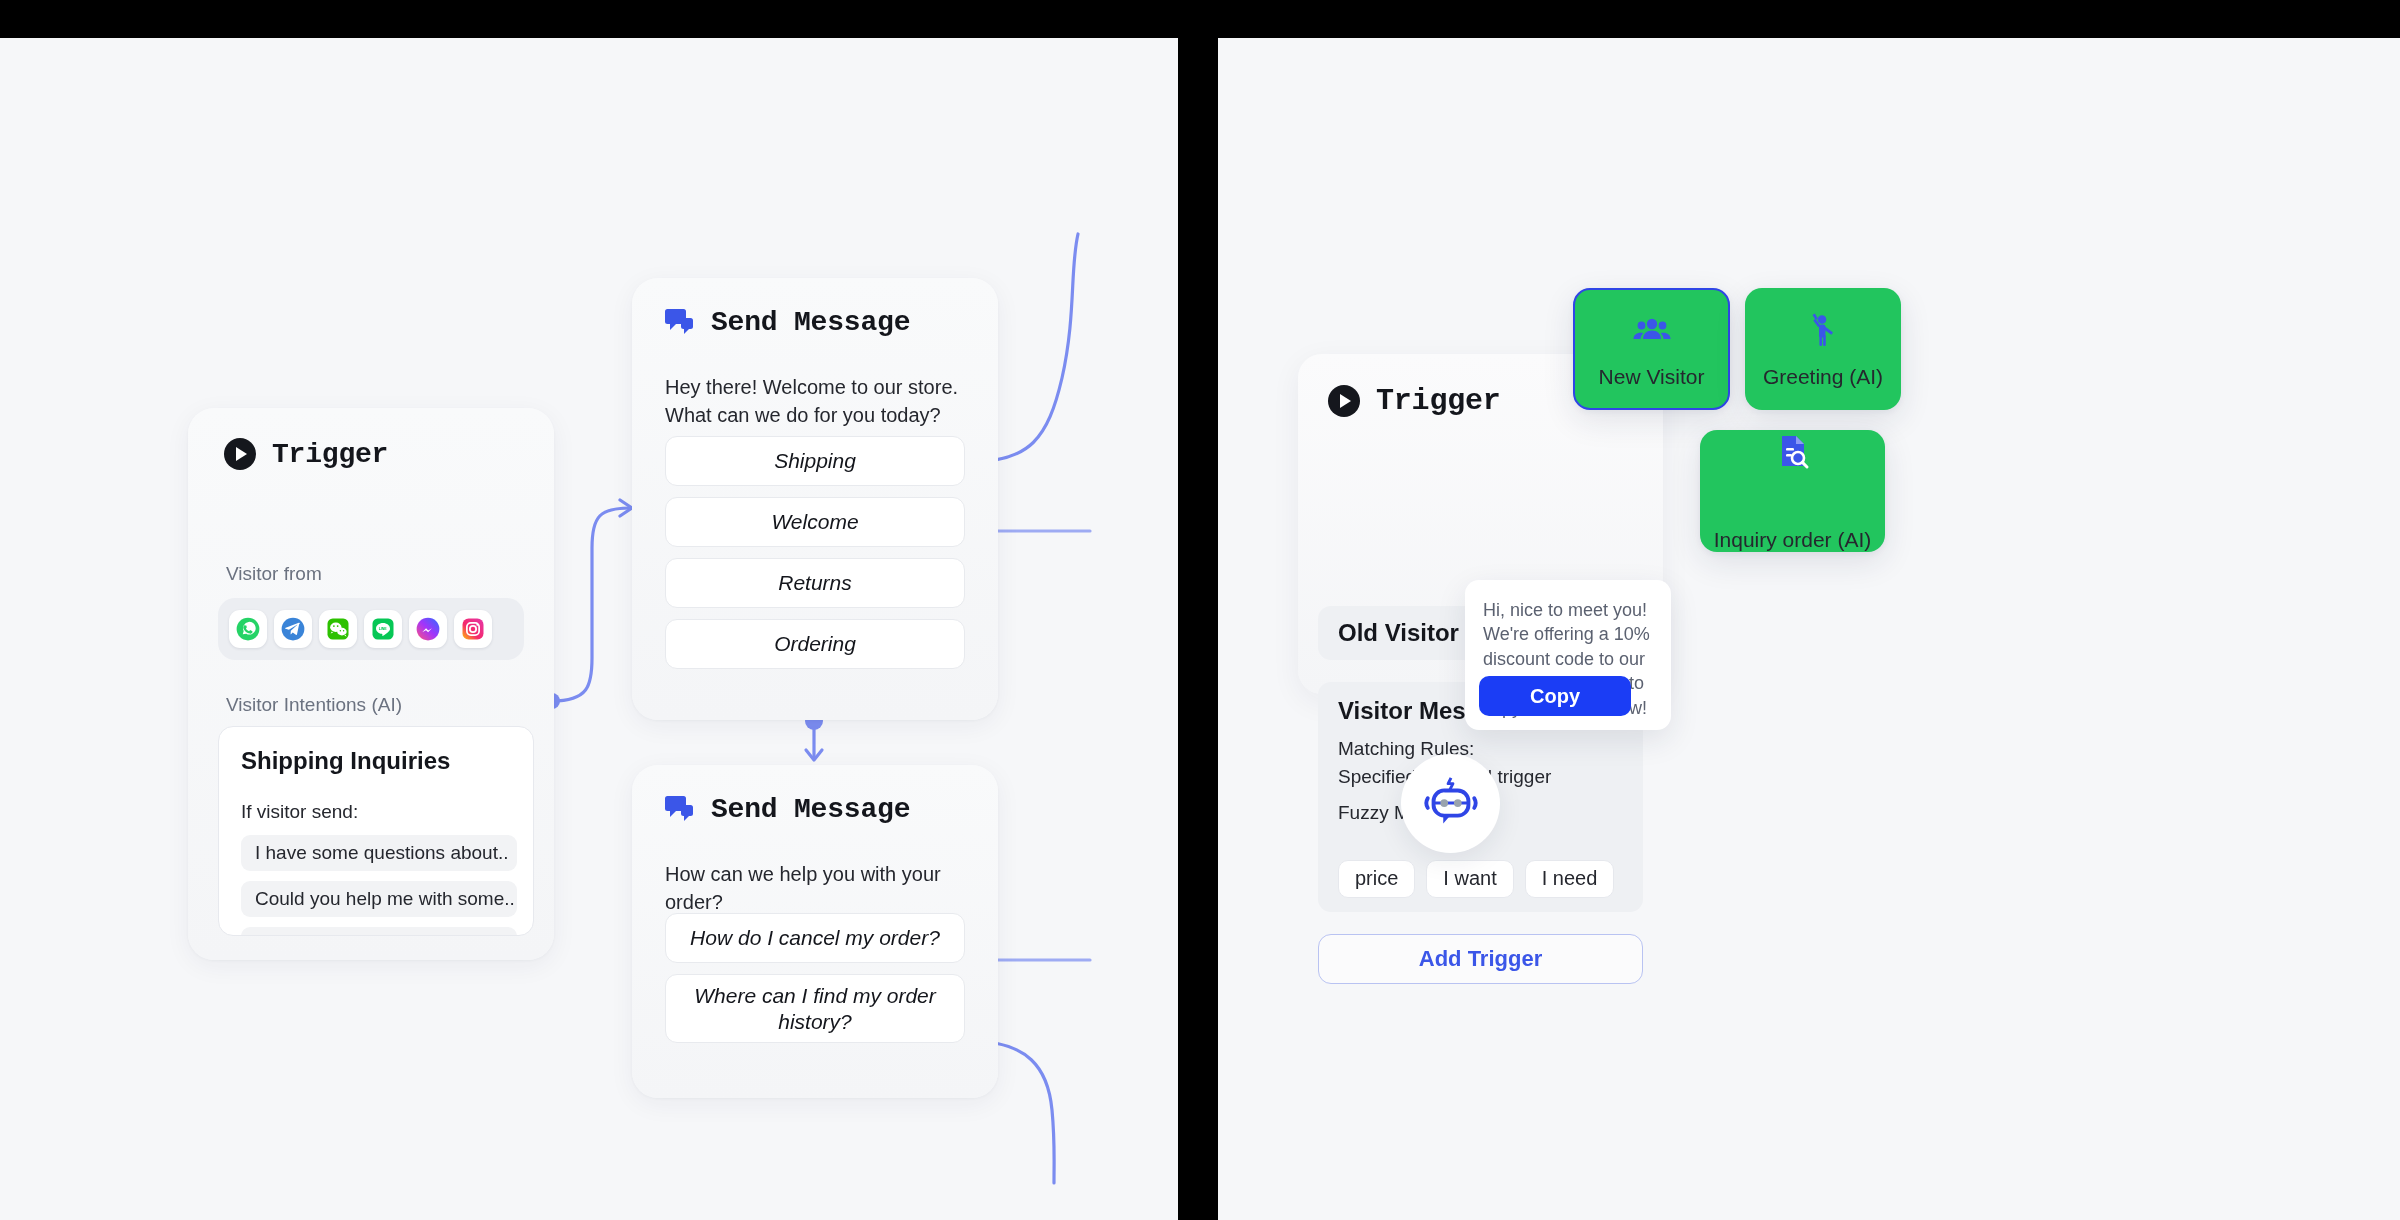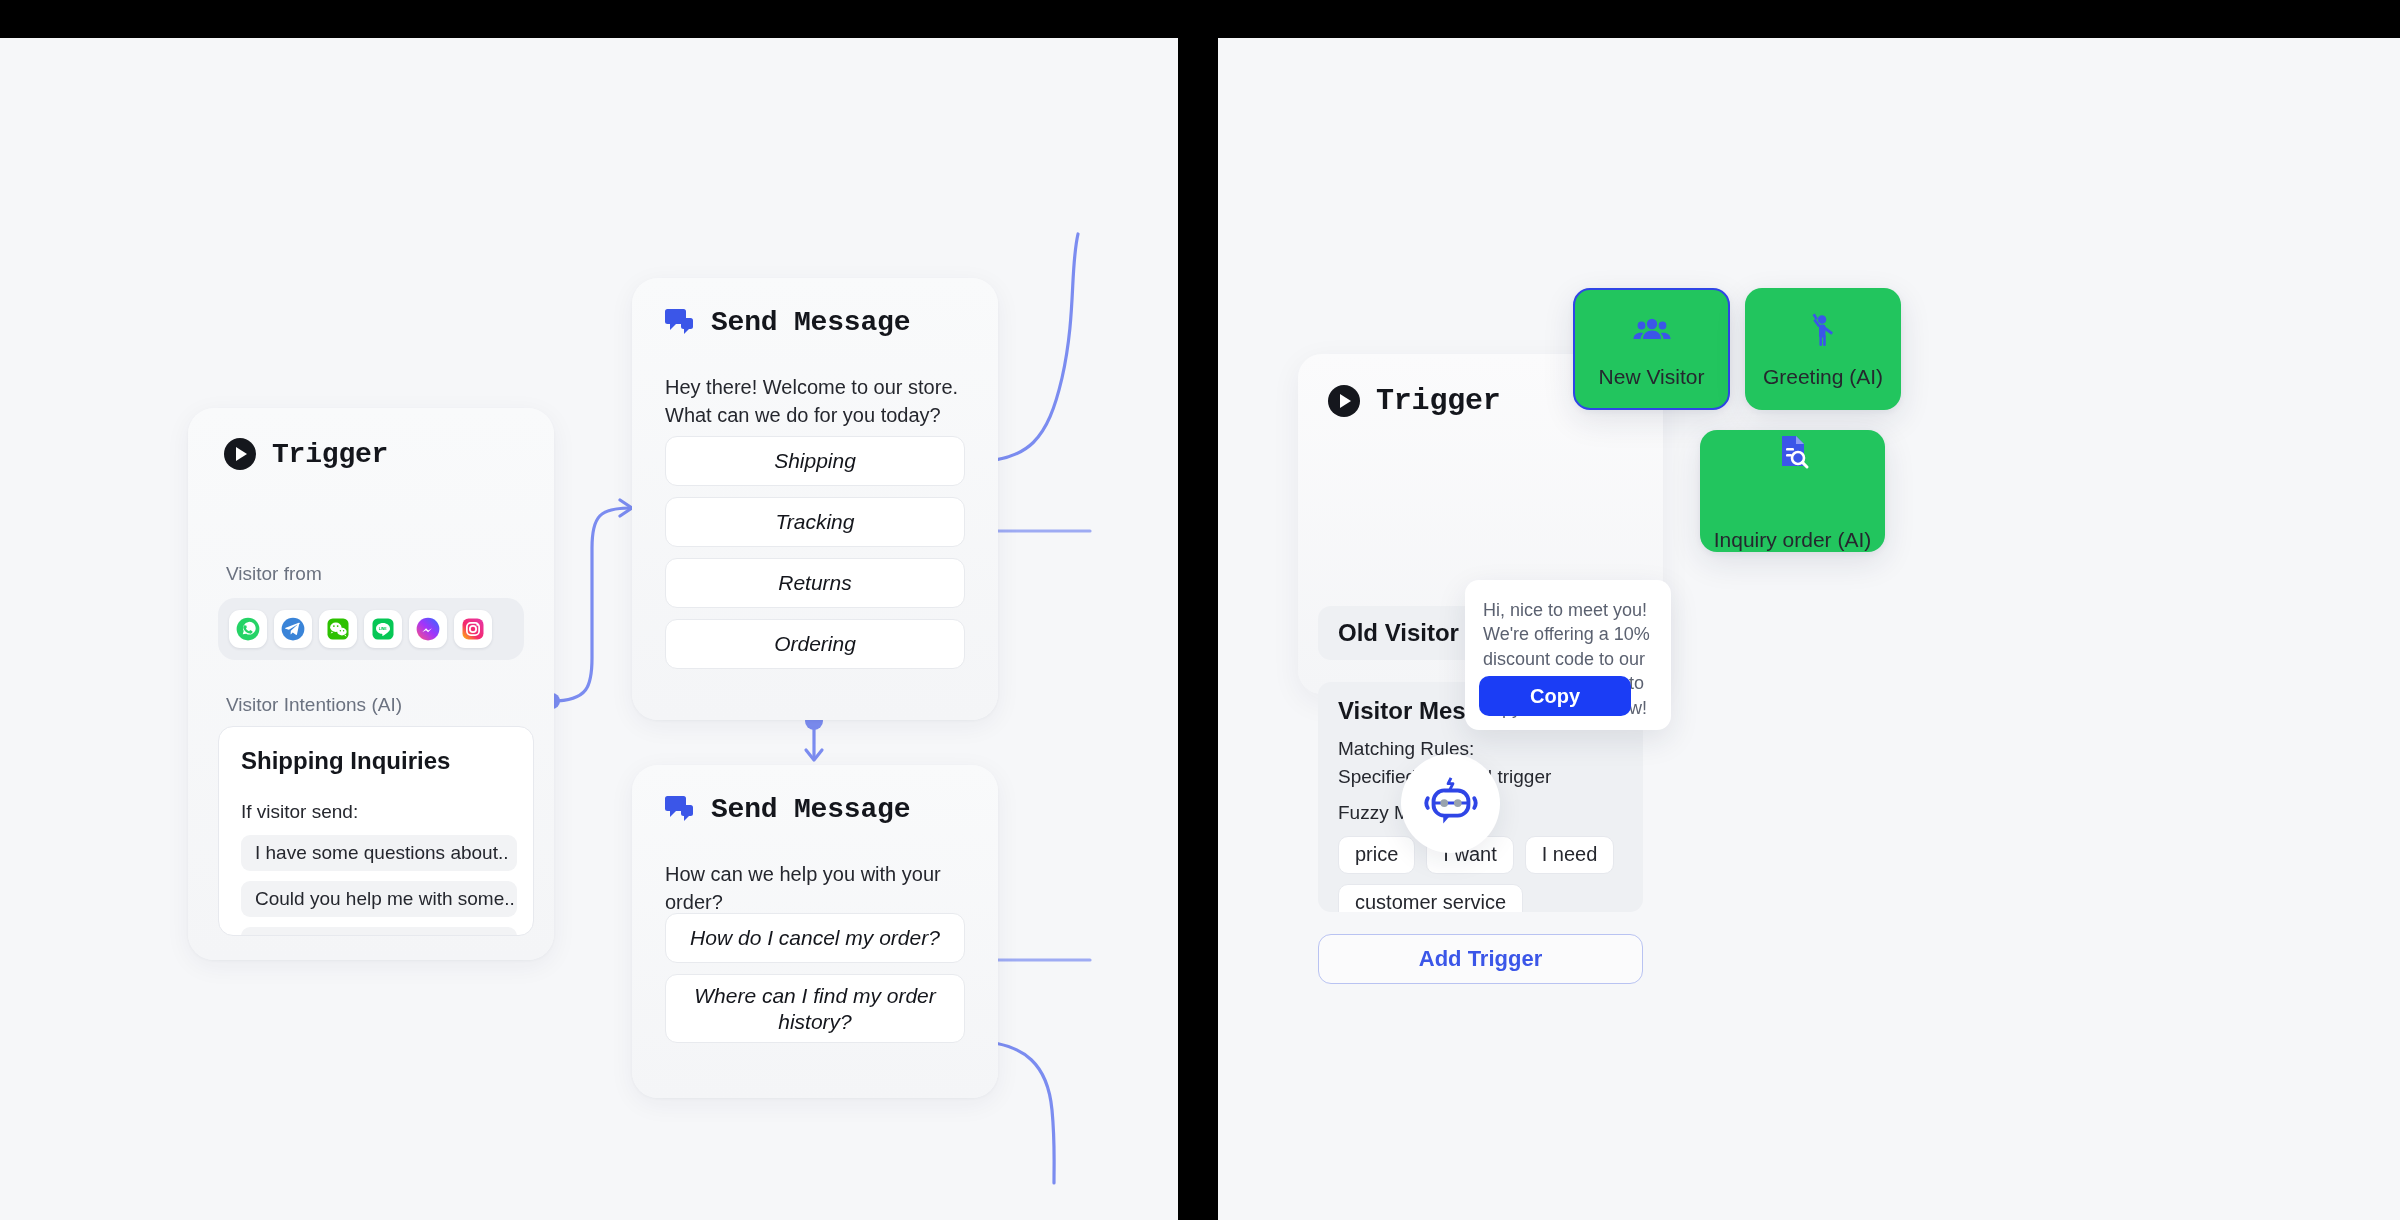--- a/index.html
+++ b/index.html
@@ -126,21 +126,21 @@
     position: absolute; left: 20px; top: 328px; width: 325px; height: 230px;
     background: #eef0f3; border-radius: 13px; padding: 15px 20px 0 20px;
     overflow: hidden;
   }
   #r-detail .dt { font-size: 24px; font-weight: 700; color: #14161c; }
   #r-detail .dl { font-size: 19px; color: #25272e; margin-top: 11px; line-height: 1.35; }
   .chip-row { display: flex; gap: 11px; margin-top: 10px; flex-wrap: wrap; }
   .kw-chip {
     background: #fff; border: 1px solid #e6e8ed; border-radius: 10px;
     height: 38px; display: flex; align-items: center; padding: 0 16px;
-    font-size: 20px; color: #25272e; white-space: nowrap;
+    font-size: 20px; color: #25272e; white-space: nowrap; margin-top: 24px;
   }
 
   #add-trigger {
     position: absolute; left: 20px; top: 580px; width: 325px; height: 50px;
     border: 1px solid #b9c3f2; border-radius: 13px;
     background: rgba(255,255,255,.55);
     display: flex; align-items: center; justify-content: center;
     font-size: 22px; font-weight: 700; color: #3b56e8;
   }
 
@@ -313,21 +313,21 @@
             <path d="M5 15 L5 21 L11 15 Z" fill="#3b56e8"></path>
             <rect x="16" y="9" width="12" height="11" rx="2.5" fill="#3b56e8"></rect>
             <path d="M19 20 L19 25 L24 20 Z" fill="#3b56e8"></path>
           </svg>
         </span>
         <span class="card-title">Send Message</span>
       </div>
       <div class="msg-body">Hey there! Welcome to our store. What can we do for you today?</div>
       <div class="opt-list">
         <div class="opt-btn">Shipping</div>
-        <div class="opt-btn">Tracking</div>
+        <div class="opt-btn">Welcome</div>
         <div class="opt-btn">Returns</div>
         <div class="opt-btn">Ordering</div>
       </div>
     </div>
 
     <div class="flow-card msg-card" id="msg-card-2">
       <div class="card-head">
         <span class="chat-ico">
           <svg viewBox="0 0 30 28">
               <rect x="0" y="0" width="21" height="15" rx="2.5" fill="#3b56e8"></rect>

